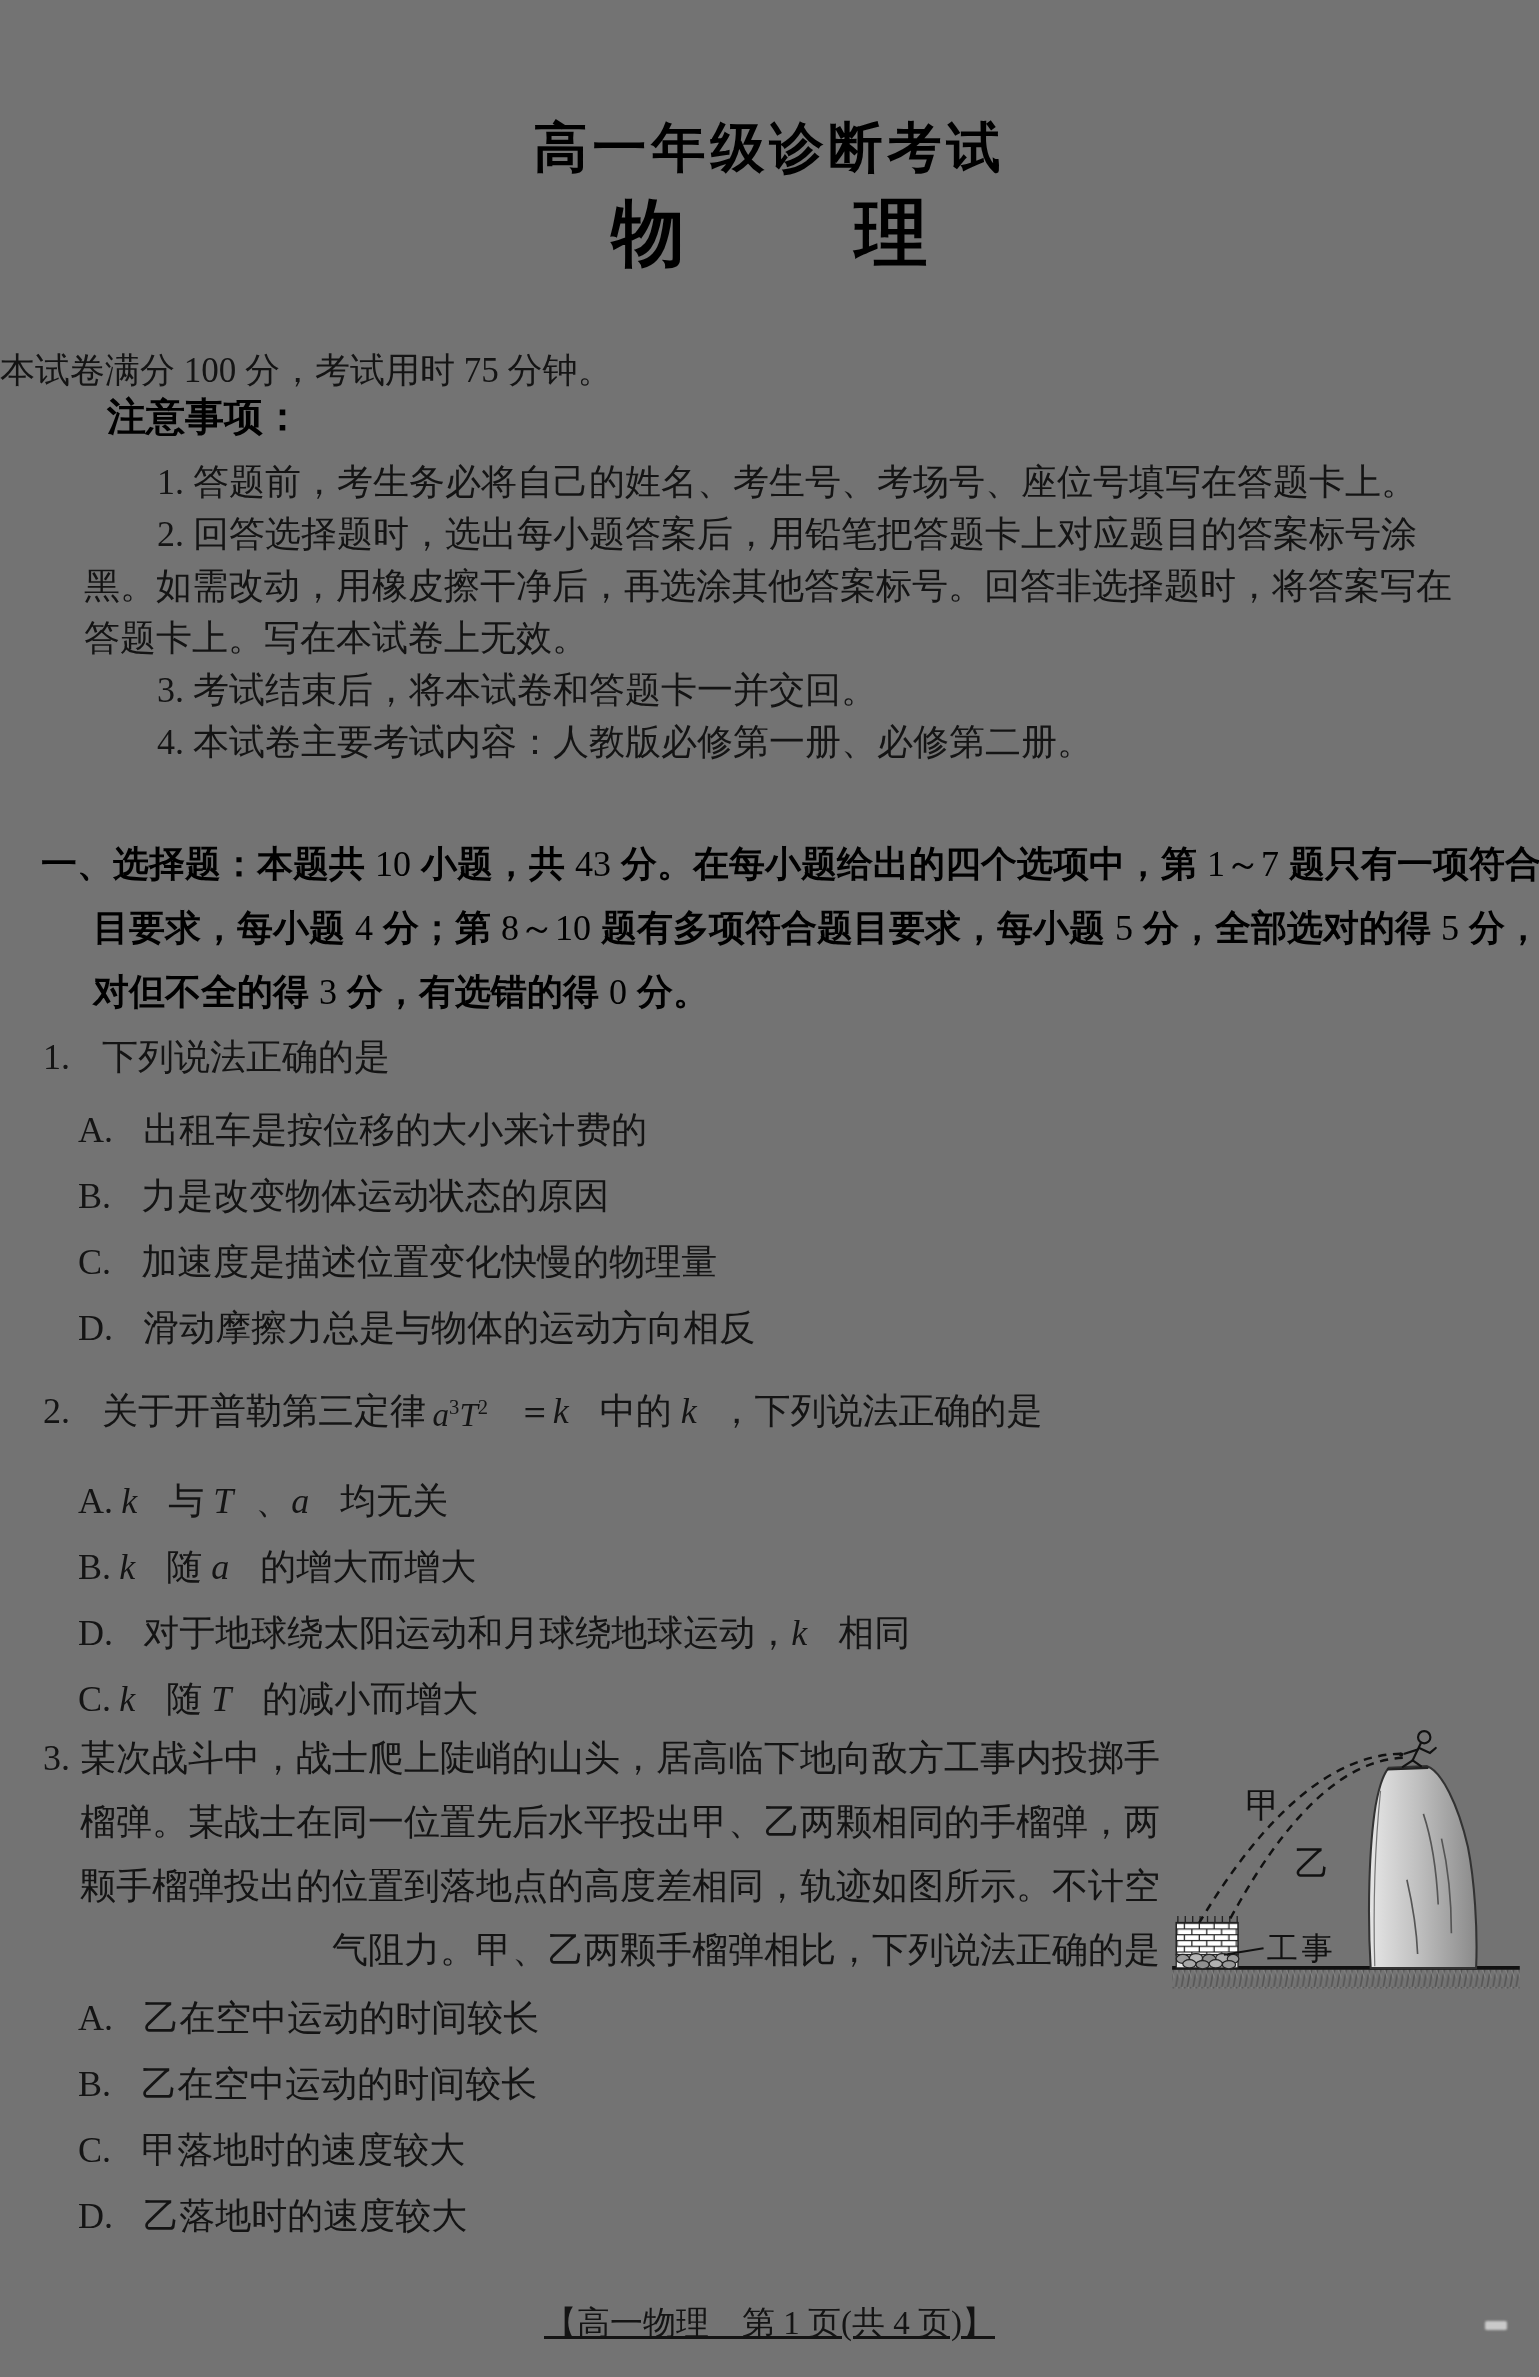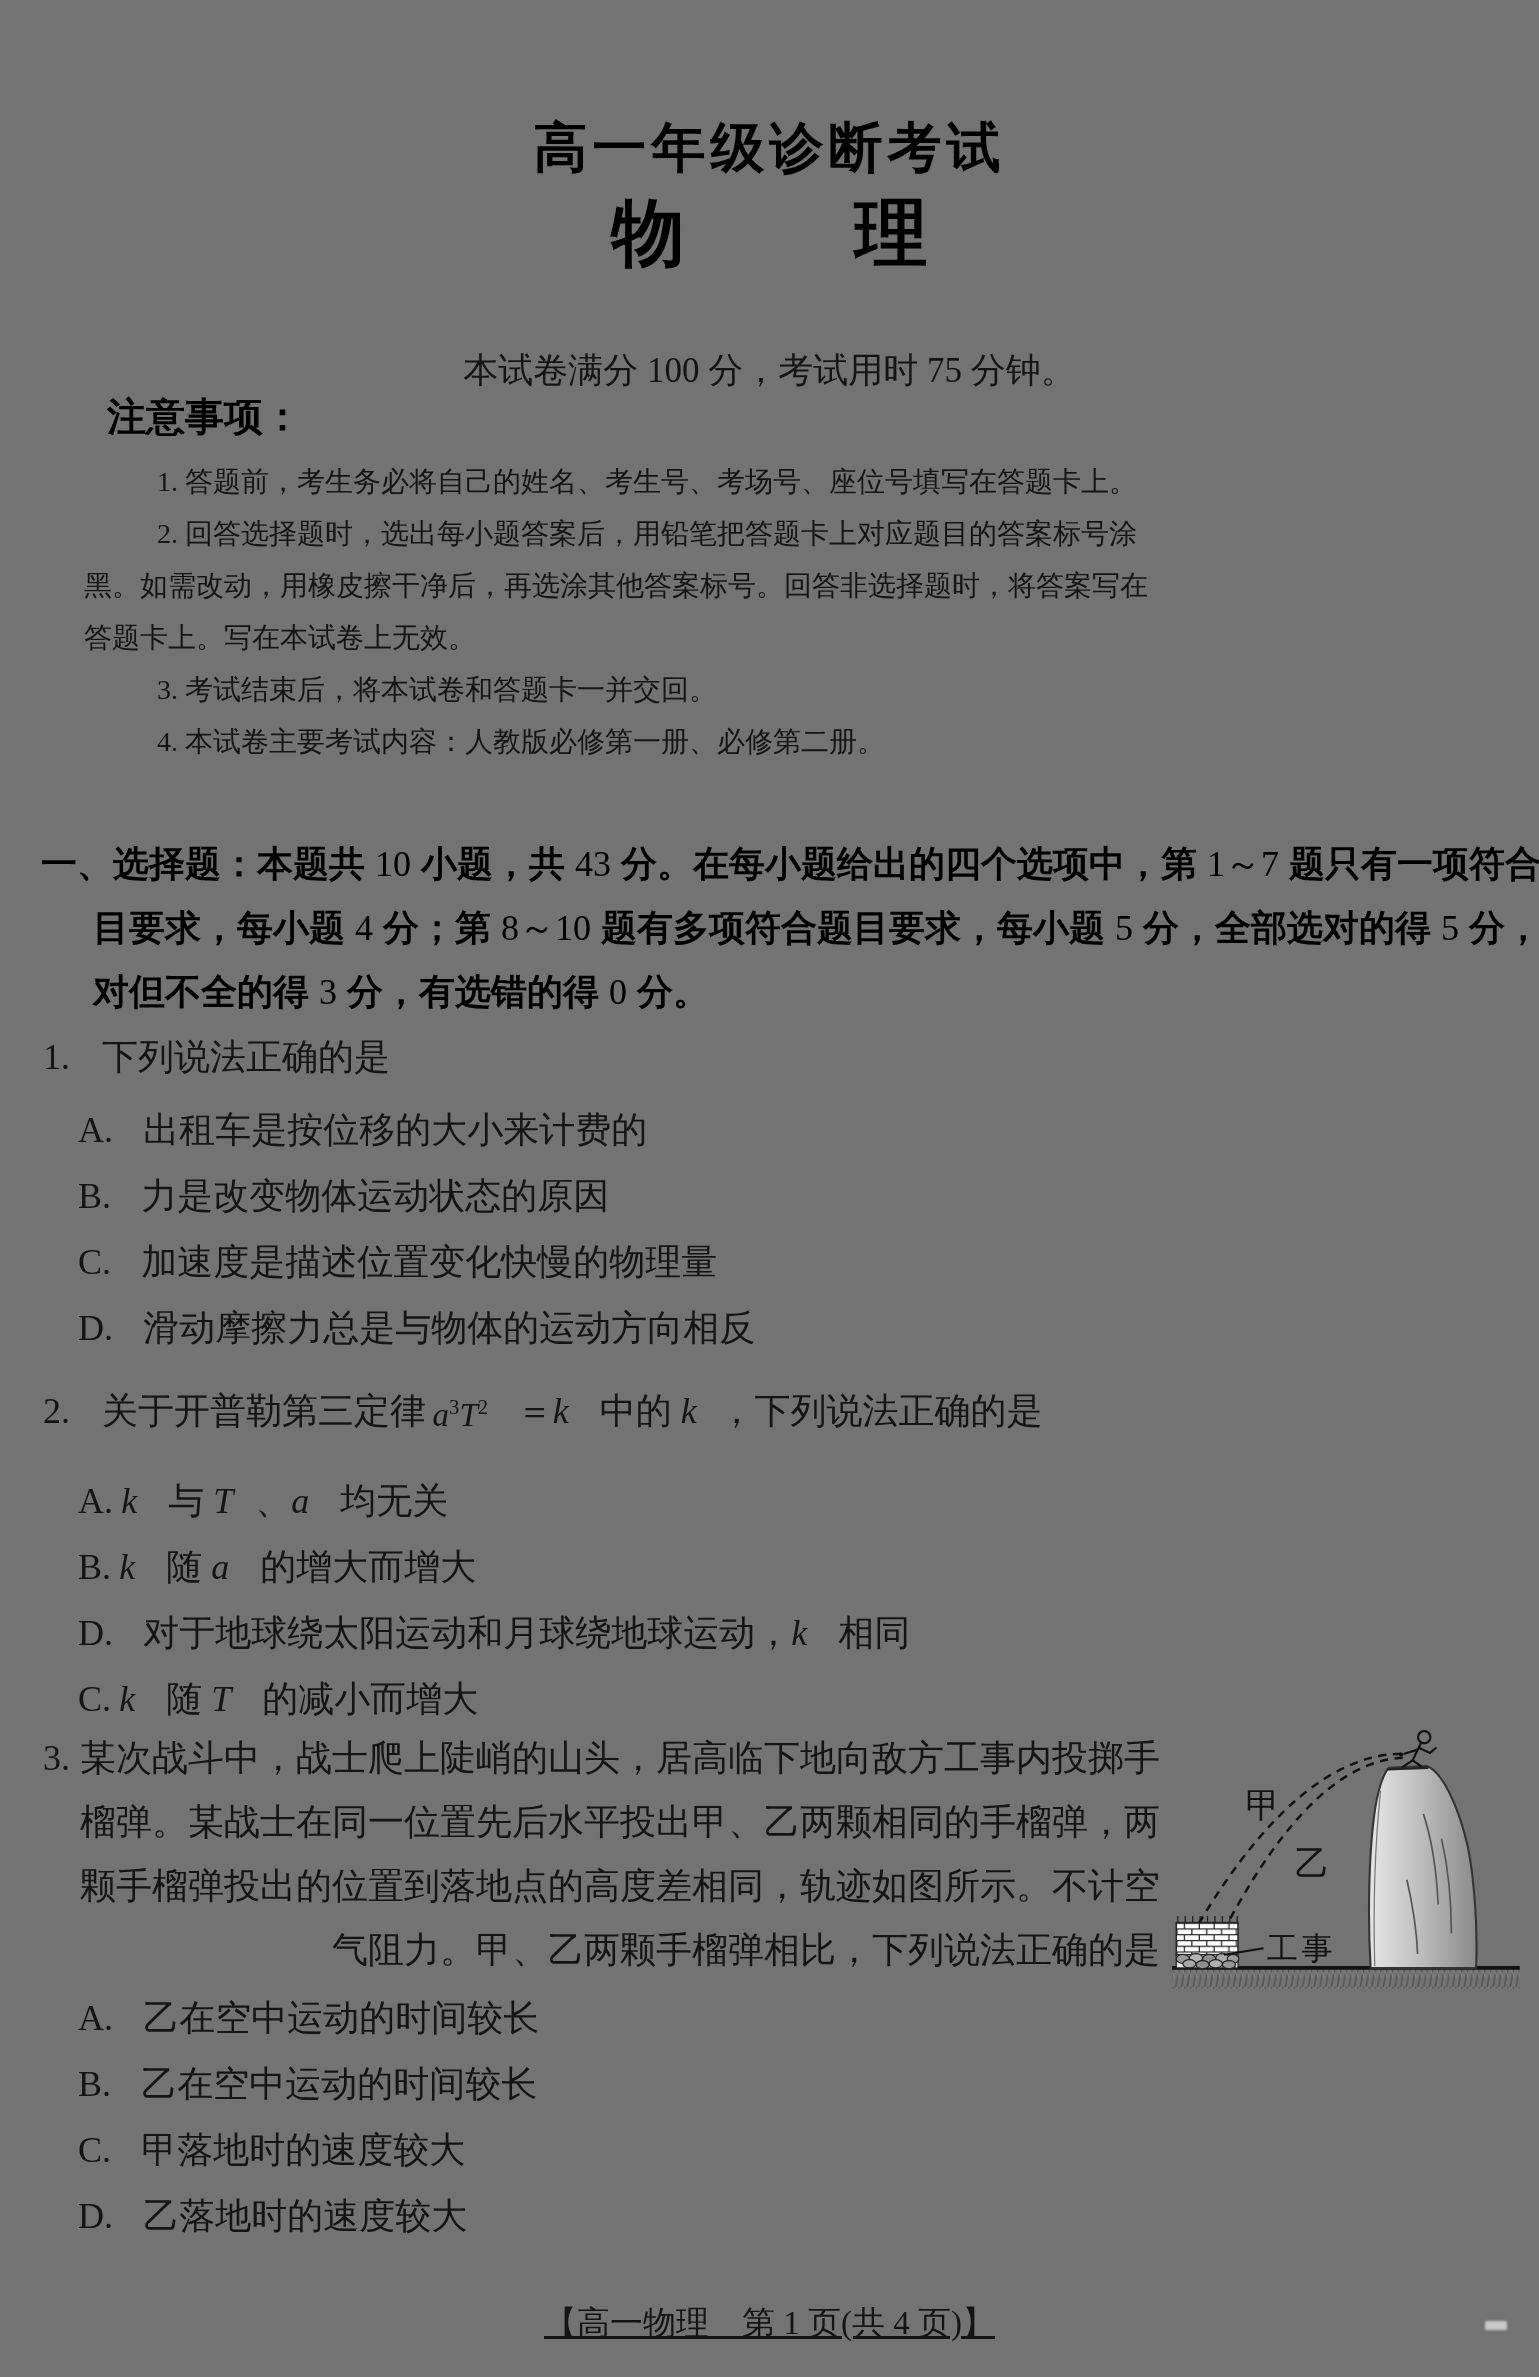--- a/index.html
+++ b/index.html
@@ -17,25 +17,25 @@
   .seg-n{font-family:"Liberation Serif", serif;font-weight:400;}
   .seg-r{font-family:"Liberation Serif", serif;margin-left:22px;}
   .seg-i{font-family:"Liberation Serif", serif;font-style:italic;}
   
   .title1{top:120px;left:0;width:100%;text-align:center;
     font-family:"Liberation Sans",sans-serif;font-weight:700;
     font-size:54px;line-height:1;letter-spacing:5px;color:#000;}
   .title2{top:196px;left:0;width:100%;display:flex;justify-content:center;column-gap:170px;
     font-family:"Liberation Sans",sans-serif;font-weight:700;
     font-size:73px;line-height:1;color:#000;}
-  .subtitle{top:353px;left:0;width:100%;text-align:center;font-size:35px;line-height:1;}
+  .subtitle{top:353px;left:0;width:100%;font-size:35px;line-height:1;}
   
   .notice-heading{left:107px;top:401px;
     font-family:Liberation Mono, monospace;font-weight:700;font-size:39px;line-height:1;color:#000;}
-  .notices{left:84px;top:456px;font-size:28px;line-height:52px;}
+  .notices{left:84px;top:456px;font-size:36px;line-height:52px;}
   .notices .ind{padding-left:73px;}
   
   .section{left:41px;top:832px;font-size:36px;line-height:64px;color:#000;}
   .section .cont{padding-left:52px;}
   
   .qline{font-size:36px;line-height:59px;}
   .qnum{margin-right:10px;}
   .olabel{margin-right:8.3px;}
   .opts{font-size:36px;line-height:66px;}
   .stemblock{font-size:36px;line-height:64px;}

